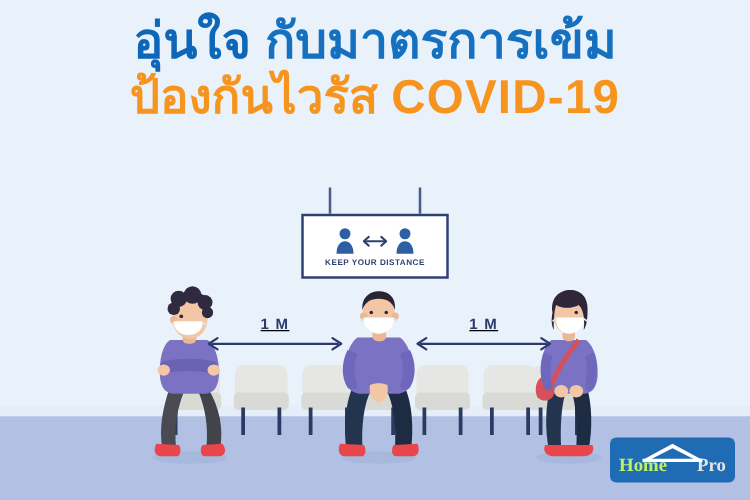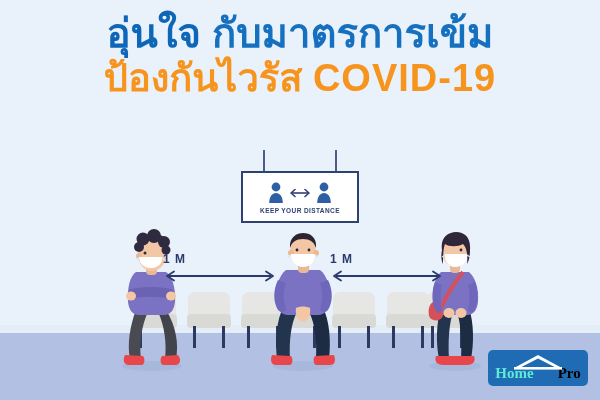--- a/index.html
+++ b/index.html
@@ -53,21 +53,21 @@
     position:absolute;top:21px;left:0;width:118px;height:52px;
     background:#ffffff;border:2px solid #2e4272;box-sizing:border-box;
     display:flex;flex-direction:column;align-items:center;justify-content:center;
   }
   .sign-icons{display:flex;align-items:center;gap:5px;margin-top:2px;}
   .sign-caption{
     font-size:6.5px;letter-spacing:.4px;color:#2e4272;margin-top:3px;
     font-weight:bold;white-space:nowrap;
   }
   
-  .dist{position:absolute;z-index:32;text-align:left;}
+  .dist{position:absolute;z-index:32;text-align:center;text-decoration:underline;}
   .dist .val{
     font-size:12px;font-weight:bold;color:#2b3a6b;letter-spacing:1px;
     margin-bottom:2px;
   }
   
   .chairs{position:absolute;left:0;top:0;width:600px;height:400px;z-index:10;}
   .chair{position:absolute;bottom:58px;width:44px;height:50px;}
   .chair .back{
     position:absolute;left:1px;top:0;width:42px;height:26px;
     background:#e6e6e4;border-radius:7px 7px 3px 3px;
@@ -89,22 +89,22 @@
     background:#1f6cb4;border-radius:5px;z-index:50;
     display:flex;align-items:flex-end;justify-content:center;
   }
   .logo .roof{
     position:absolute;left:50%;top:4px;transform:translateX(-50%);
   }
   .logo .words{
     font-family:"Liberation Serif", serif;font-weight:bold;font-size:15px;
     margin-bottom:4px;letter-spacing:0px;white-space:nowrap;
   }
-  .logo .home{color:#5eead4;}
-  .logo .pro{color:#000000;margin-left:24px;}
+  .logo .home{color:#bef264;}
+  .logo .pro{color:#e5e5e5;margin-left:24px;}
 </style>
 </head>
 <body>
 
 <div id="poster">
 
   <div class="wall"></div>
   <div class="wall-strip"></div>
   <div class="floor"></div>
 

